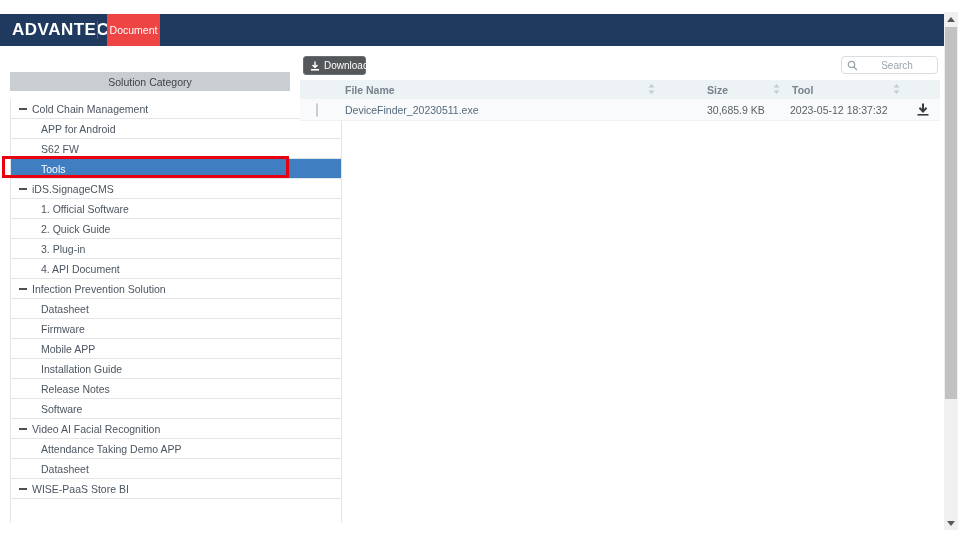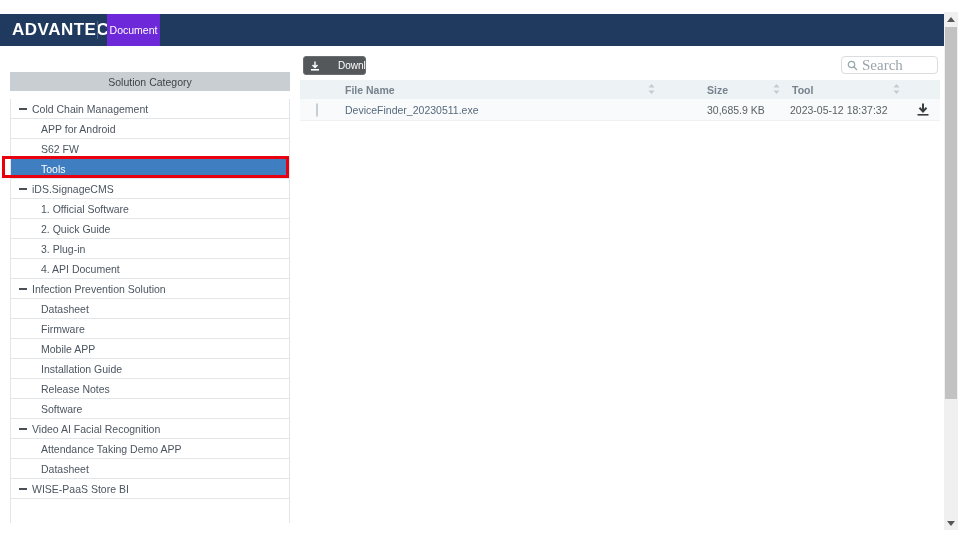--- a/index.html
+++ b/index.html
@@ -7,53 +7,53 @@
     font-family:"Liberation Sans", sans-serif; position:relative; }
 
   
   .navbar { position:absolute; left:0; top:14px; width:944px; height:32px;
     background:#1f3a5e; display:flex; align-items:center; }
   .logo { margin-left:12px; color:#fff; font-size:17px; font-weight:bold;
     letter-spacing:.5px; white-space:nowrap; }
   .nav-divider { position:absolute; left:97px; top:7px; width:1px; height:18px;
     background:#46608a; }
   .nav-tab { position:absolute; left:107px; top:0; width:53px; height:32px;
-    background:#6d28d9; color:#fff; font-size:10.5px; display:flex;
+    background:#ef4444; color:#fff; font-size:10.5px; display:flex;
     align-items:center; justify-content:center; }
 
   
   .side-header { position:absolute; left:10px; top:72px; width:280px; height:19px;
     background:#c9ced2; color:#3f4449; font-size:10.5px; display:flex;
     align-items:center; justify-content:center; }
-  .side-list { position:absolute; left:10px; top:99px; width:280px; height:424px;
+  .side-list { position:absolute; left:10px; top:99px; width:332px; height:424px;
     border-left:1px solid #e3e6e8; border-right:1px solid #e3e6e8;
     overflow:hidden; background:#fff; }
   .side-item { height:20px; display:flex; align-items:center;
     border-bottom:1px solid #e3e6e8; color:#4b5560; font-size:10.5px;
     cursor:pointer; }
   .side-item.parent { padding-left:8px; }
   .side-item.child  { padding-left:30px; }
   .side-item.selected { background:#3e7ec1; color:#fff; }
   .minus { width:8px; height:2px; background:#4a5055; margin-right:5px;
     flex:0 0 auto; }
 
   
   .annotation { position:absolute; left:2px; top:156px; width:287px; height:22px;
     border:3px solid #e8000f; pointer-events:none; z-index:5; }
 
   
   .btn-download { position:absolute; left:303px; top:56px; width:63px; height:19px;
     background:#54585b; border:1px solid #6a6e71; border-radius:3px; color:#fff;
-    font-size:10px; display:inline-flex; align-items:center; gap:18px;
+    font-size:10px; display:inline-flex; align-items:center; gap:4px;
     padding:0 6px; cursor:pointer; }
   .search-box { position:absolute; left:841px; top:56px; width:97px; height:18px;
     border:1px solid #d9dde0; border-radius:4px; background:#fff; display:flex;
     align-items:center; padding:0 5px; gap:4px; }
-  .search-box input { border:none; outline:none; width:70px; font-size:15px;
-    color:#555; font-family:Liberation Serif, serif; background:transparent; }
+  .search-box input { border:none; outline:none; width:70px; font-size:10px;
+    color:#555; font-family:Liberation Sans, sans-serif; background:transparent;text-align:center; }
   .search-box input::placeholder { color:#9aa4ab; }
 
   
   .dtable { position:absolute; left:300px; top:80px; width:640px; }
   .t-head { display:grid; grid-template-columns:40px 360px 85px 120px 35px;
     height:19px; background:#edf2f5; align-items:center; color:#76828c;
     font-size:10.5px; font-weight:bold; }
   .t-row { display:grid; grid-template-columns:40px 360px 85px 120px 35px;
     height:22px; background:#f8fafb; align-items:center; font-size:10.5px;
     border-bottom:1px solid #eef1f3; }

